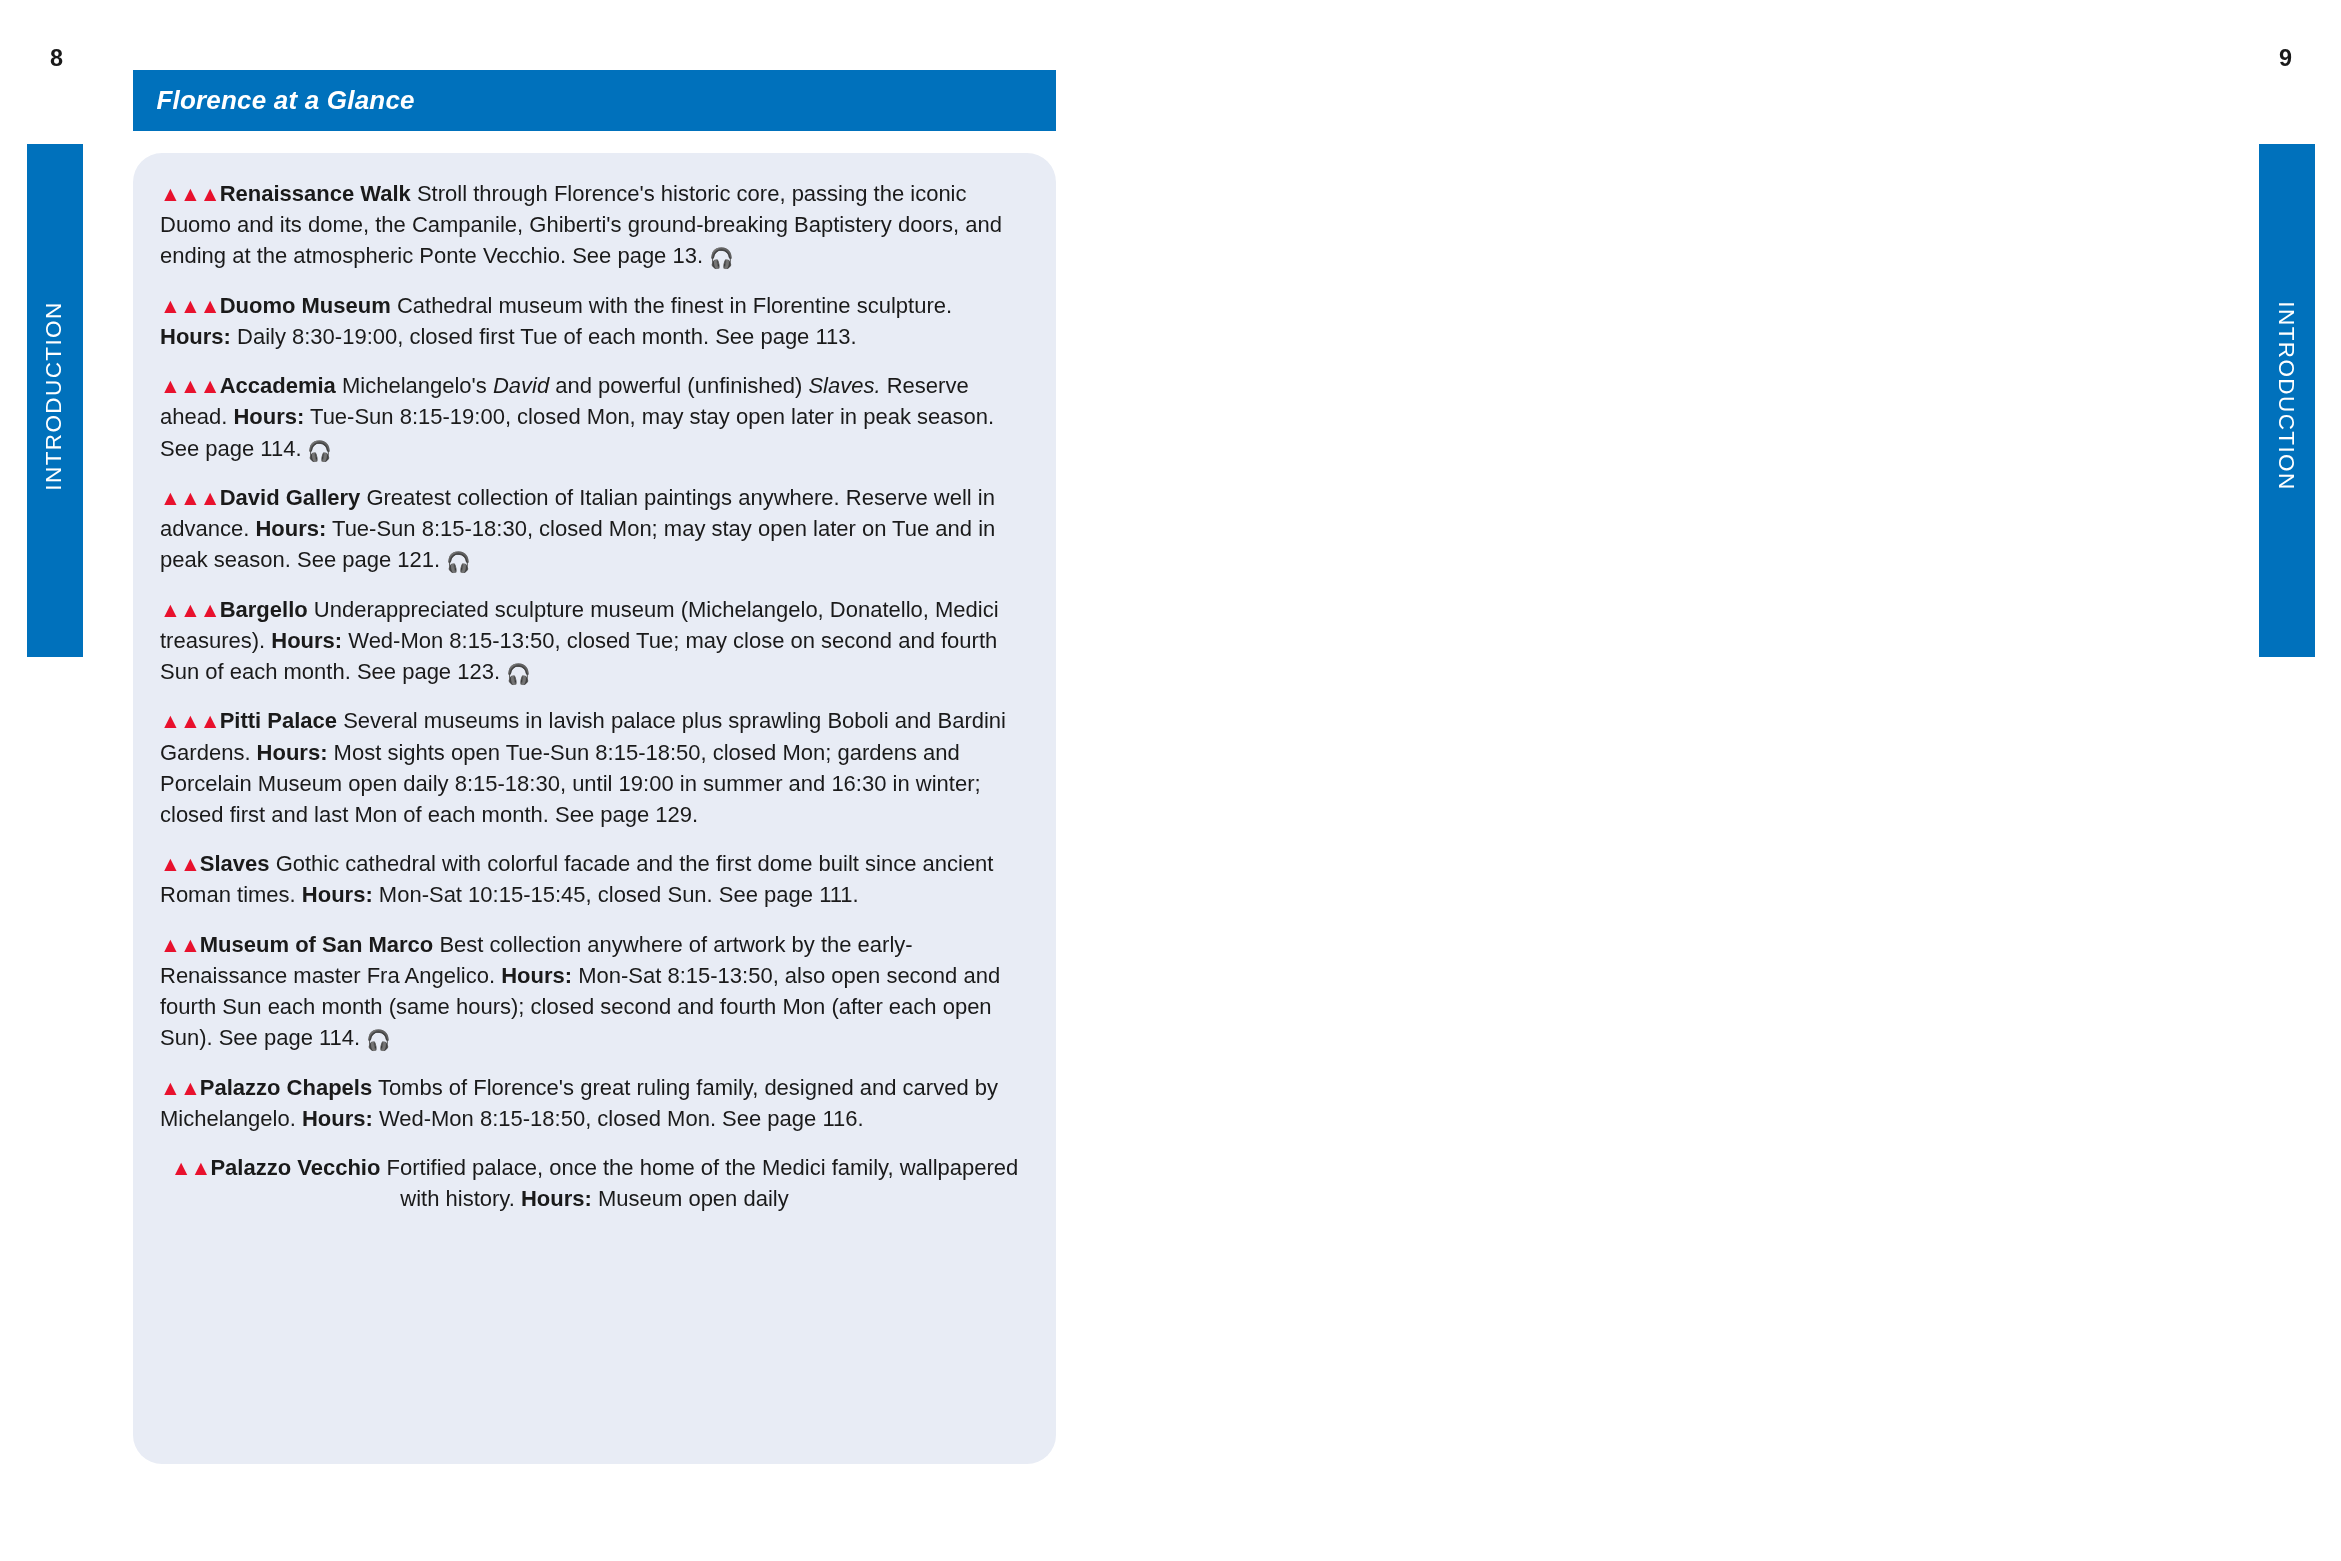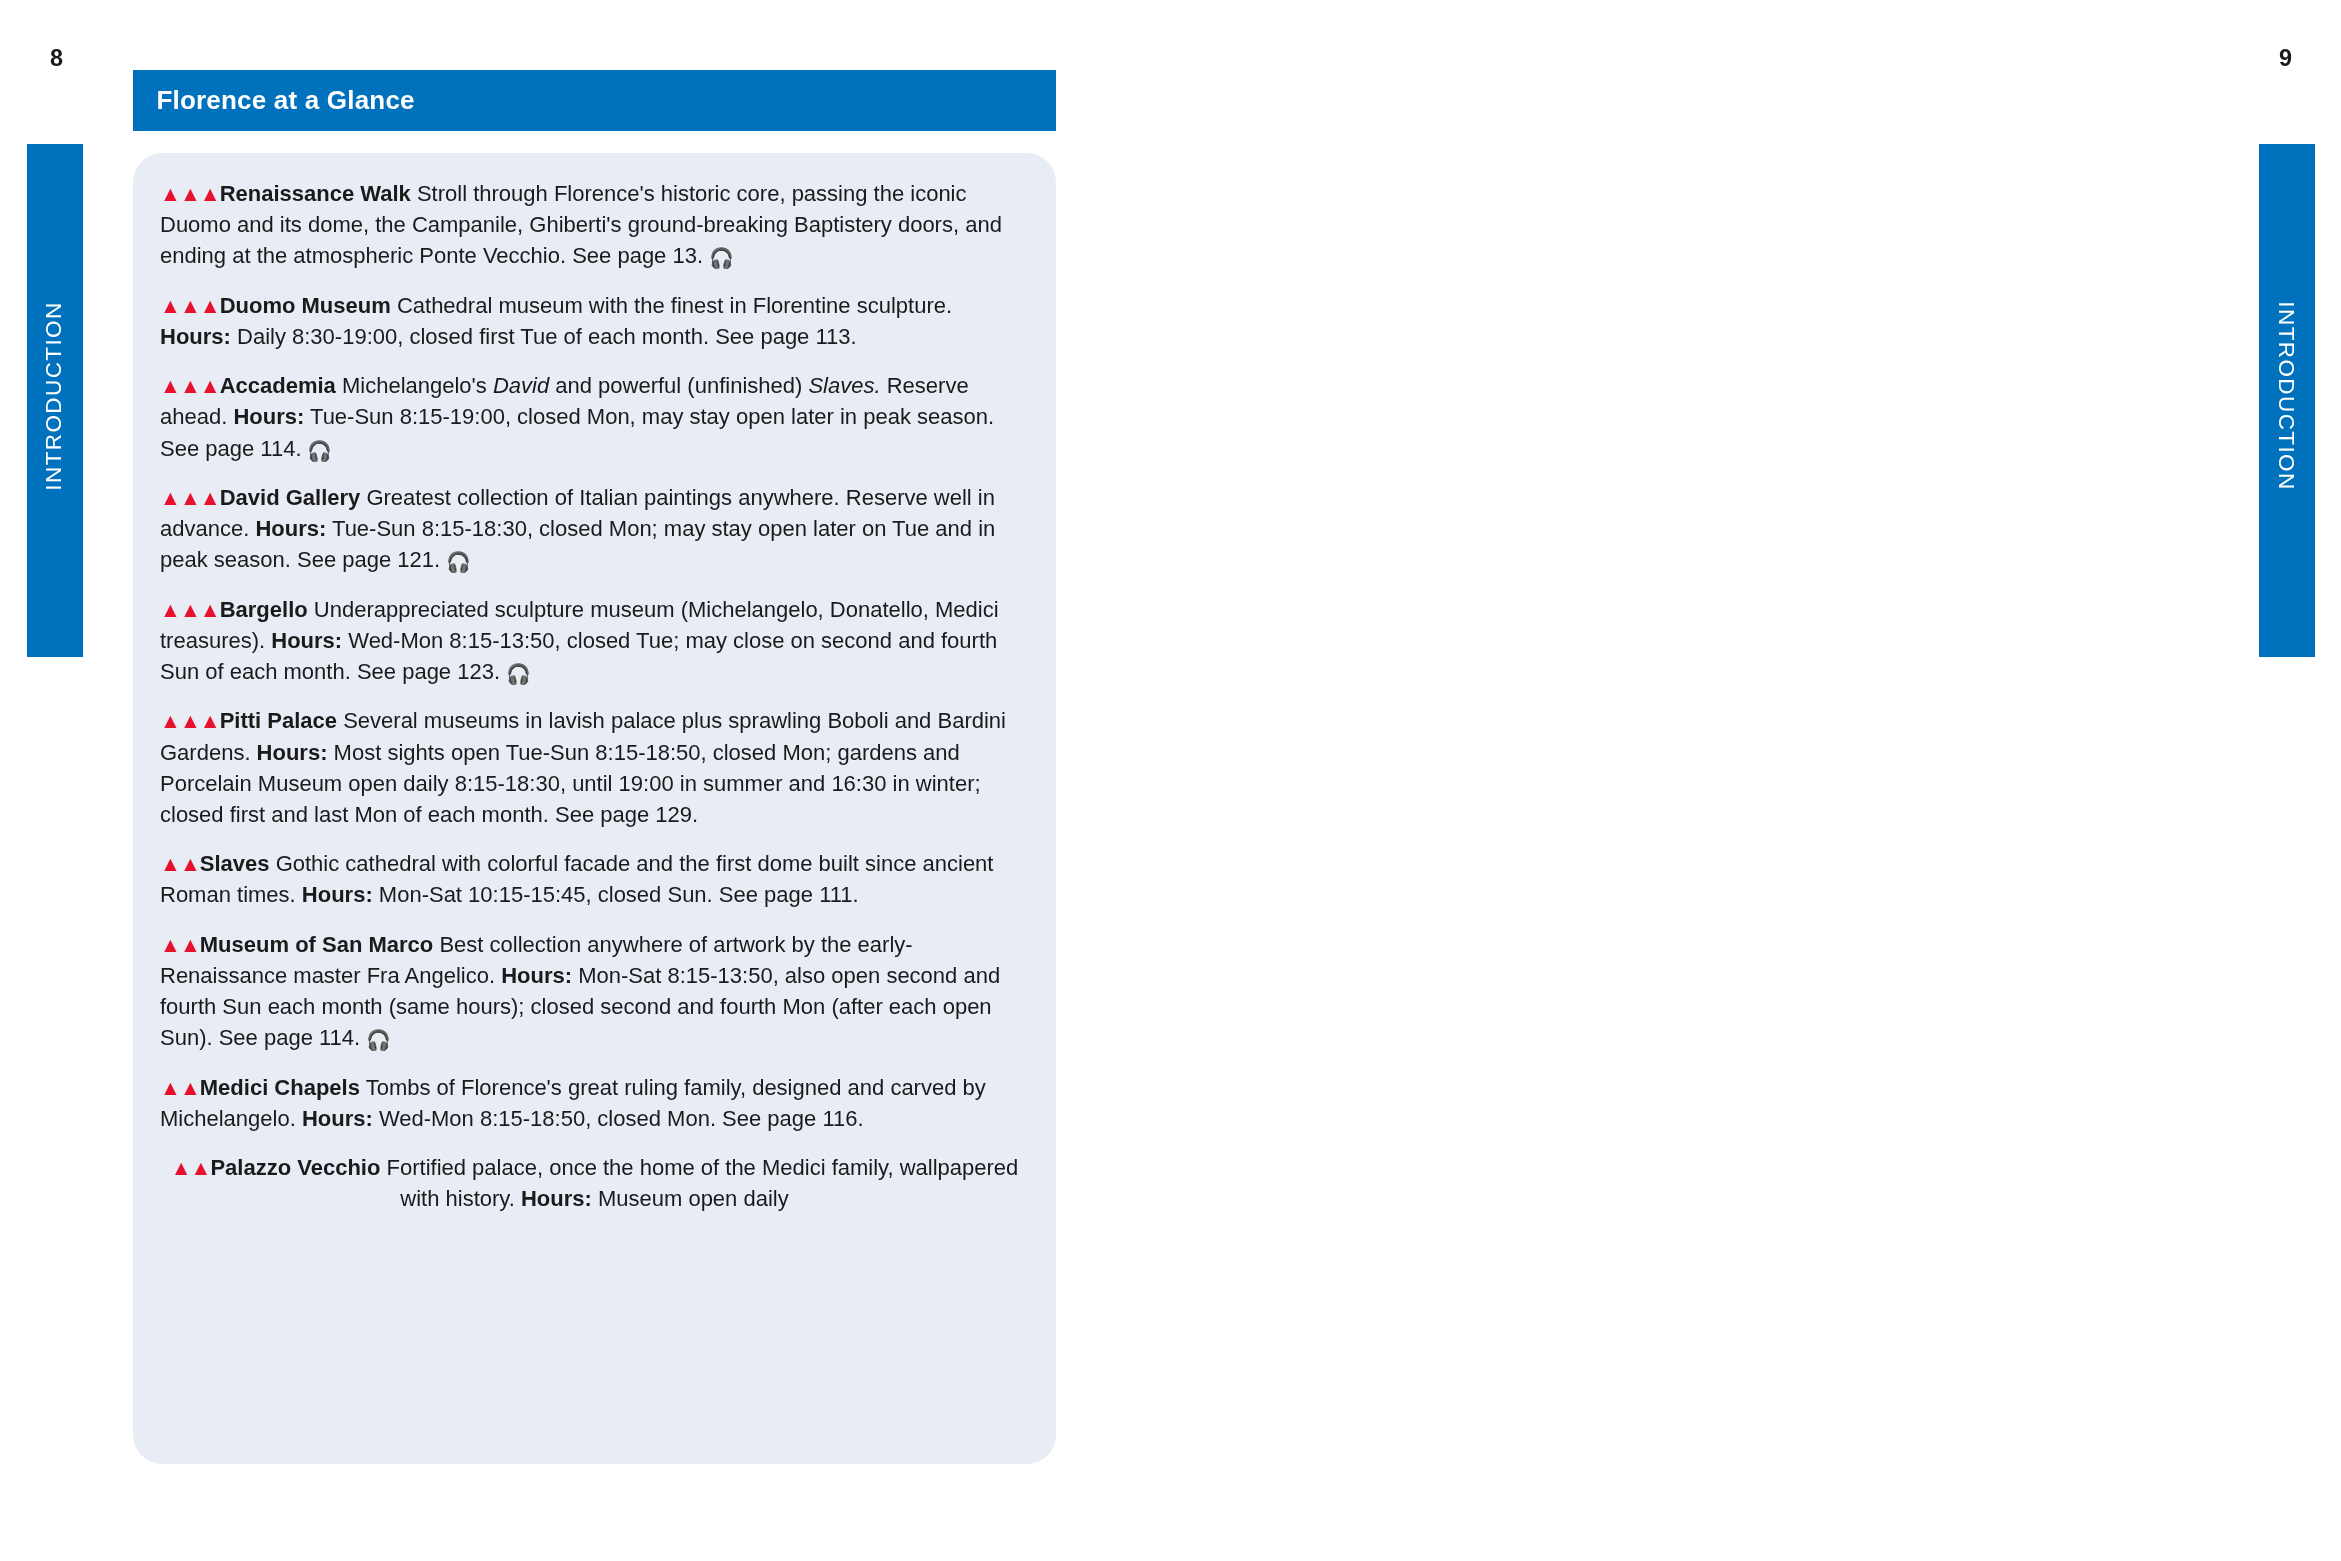--- a/index.html
+++ b/index.html
@@ -77,20 +77,21 @@
   
   .header-bar {
     position: absolute;
     top: 70px;
     height: 61px;
     background: #0071bc;
   }
   .header-bar-left {
     left: 133px;
     width: 923px;
+    font-style: italic;
   }
   .header-title {
     color: #ffffff;
     font-size: 26px;
     font-weight: bold;
     line-height: 61px;
     padding-left: 23.4px;
     letter-spacing: 0.2px;
   }
 
@@ -153,21 +154,21 @@
 
   <div class="panel panel-left" id="left-entries">
       <div class="entry"><span class="tri">▲▲▲</span><span class="name">Renaissance Walk</span><span> Stroll through Florence's historic core, passing the iconic Duomo and its dome, the Campanile, Ghiberti's ground-breaking Baptistery doors, and ending at the atmospheric Ponte Vecchio. See page 13.</span> <span class="headset">🎧</span></div>
       <div class="entry"><span class="tri">▲▲▲</span><span class="name">Duomo Museum</span><span> Cathedral museum with the finest in Florentine sculpture. </span><span class="hours-label">Hours:</span><span> Daily 8:30-19:00, closed first Tue of each month. See page 113.</span></div>
       <div class="entry"><span class="tri">▲▲▲</span><span class="name">Accademia</span><span> Michelangelo's </span><span class="ital">David</span><span> and powerful (unfinished) </span><span class="ital">Slaves.</span><span> Reserve ahead. </span><span class="hours-label">Hours:</span><span> Tue-Sun 8:15-19:00, closed Mon, may stay open later in peak season. See page 114.</span> <span class="headset">🎧</span></div>
       <div class="entry"><span class="tri">▲▲▲</span><span class="name">David Gallery</span><span> Greatest collection of Italian paintings anywhere. Reserve well in advance. </span><span class="hours-label">Hours:</span><span> Tue-Sun 8:15-18:30, closed Mon; may stay open later on Tue and in peak season. See page 121.</span> <span class="headset">🎧</span></div>
       <div class="entry"><span class="tri">▲▲▲</span><span class="name">Bargello</span><span> Underappreciated sculpture museum (Michelangelo, Donatello, Medici treasures). </span><span class="hours-label">Hours:</span><span> Wed-Mon 8:15-13:50, closed Tue; may close on second and fourth Sun of each month. See page 123.</span> <span class="headset">🎧</span></div>
       <div class="entry"><span class="tri">▲▲▲</span><span class="name">Pitti Palace</span><span> Several museums in lavish palace plus sprawling Boboli and Bardini Gardens. </span><span class="hours-label">Hours:</span><span> Most sights open Tue-Sun 8:15-18:50, closed Mon; gardens and Porcelain Museum open daily 8:15-18:30, until 19:00 in summer and 16:30 in winter; closed first and last Mon of each month. See page 129.</span></div>
       <div class="entry"><span class="tri">▲▲</span><span class="name">Slaves</span><span> Gothic cathedral with colorful facade and the first dome built since ancient Roman times. </span><span class="hours-label">Hours:</span><span> Mon-Sat 10:15-15:45, closed Sun. See page 111.</span></div>
       <div class="entry"><span class="tri">▲▲</span><span class="name">Museum of San Marco</span><span> Best collection anywhere of artwork by the early-Renaissance master Fra Angelico. </span><span class="hours-label">Hours:</span><span> Mon-Sat 8:15-13:50, also open second and fourth Sun each month (same hours); closed second and fourth Mon (after each open Sun). See page 114.</span> <span class="headset">🎧</span></div>
-      <div class="entry"><span class="tri">▲▲</span><span class="name">Medici Chapels</span><span> Tombs of Florence's great ruling family, designed and carved by Michelangelo. </span><span class="hours-label">Hours:</span><span> Wed-Mon 8:15-18:50, closed Mon. See page 116.</span></div>
+      <div class="entry"><span class="tri">▲▲</span><span class="name">Palazzo Chapels</span><span> Tombs of Florence's great ruling family, designed and carved by Michelangelo. </span><span class="hours-label">Hours:</span><span> Wed-Mon 8:15-18:50, closed Mon. See page 116.</span></div>
       <div class="entry"><span class="tri">▲▲</span><span class="name">Palazzo Vecchio</span><span> Fortified palace, once the home of the Medici family, wallpapered with history. </span><span class="hours-label">Hours:</span><span> Museum open daily</span></div>
     </div>
 </div>
 
 <div class="page page-right">
 
   <div class="folio folio-right">9</div>
 
   <div class="side-tab side-tab-right">
     <div class="side-tab-label">INTRODUCTION</div>

